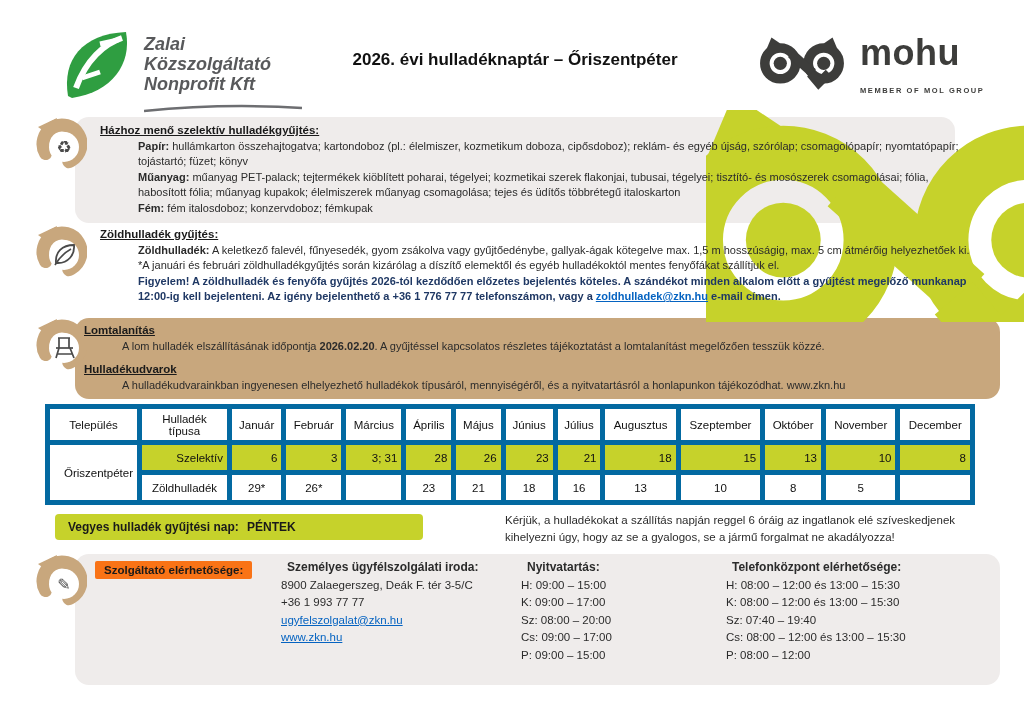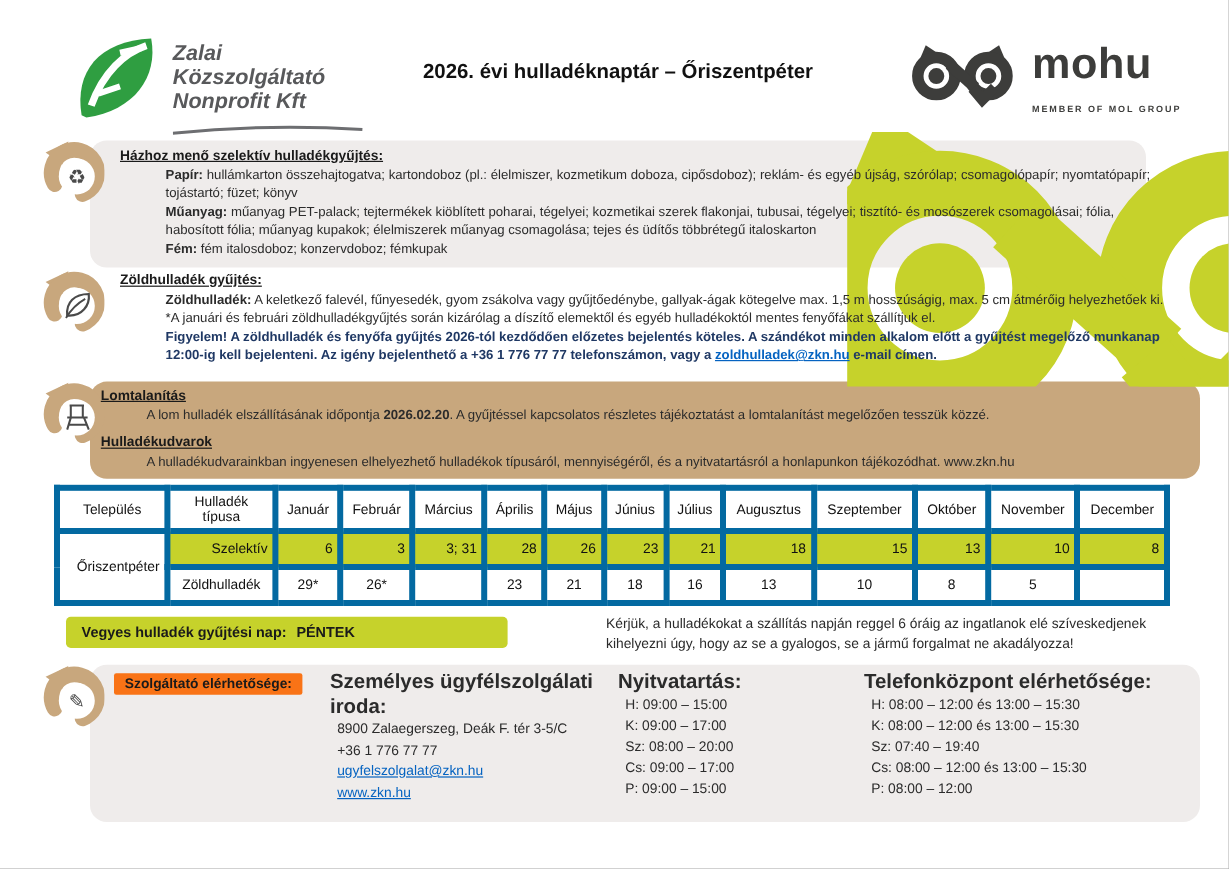--- a/index.html
+++ b/index.html
@@ -50,21 +50,21 @@
   .mixed-bar { position:absolute; left:55px; top:514px; width:368px; height:26px; background:#c6d22b;
                border-radius:4px; display:flex; align-items:center; z-index:2;
                font-weight:bold; font-size:12px; color:#1a1a1a; }
   .mixed-bar .lbl { padding-left:13px; width:192px; }
   
   .note { position:absolute; left:505px; top:512px; width:452px; font-size:11.5px; line-height:17px; z-index:2; }
   
   .contact-label { position:absolute; left:95px; top:561px; background:#f97316; border-radius:2px;
                    padding:3px 9px; font-weight:bold; font-size:11.5px; z-index:2; color:#1a1a1a; }
   .ccol { position:absolute; z-index:2; font-size:11.5px; line-height:17.5px; }
-  .ccol b { font-size:17px; }
+  .ccol b { font-size:12px;margin-left:12px; }
   .ccol .hrs { padding-left:6px; }
   .ccol-office { left:275px; top:559px; width:235px; }
   .ccol-open   { left:515px; top:559px; width:190px; }
   .ccol-call   { left:720px; top:559px; width:250px; }
 </style>
 </head>
 <body>
 
 <div id="page">
 
@@ -247,21 +247,21 @@
   <div class="note">
     <div>Kérjük, a hulladékokat a szállítás napján reggel 6 óráig az ingatlanok elé szíveskedjenek</div>
     <div>kihelyezni úgy, hogy az se a gyalogos, se a jármű forgalmat ne akadályozza!</div>
   </div>
 
   <div class="contact-label">Szolgáltató elérhetősége:</div>
 
   <div class="ccol ccol-office">
     <b>Személyes ügyfélszolgálati iroda:</b>
     <div class="hrs">8900 Zalaegerszeg, Deák F. tér 3-5/C</div>
-    <div class="hrs">+36 1 776 77 77</div>
+    <div class="hrs">+36 1 993 77 77</div>
     <div class="hrs"><a class="doclink" href="#">ugyfelszolgalat@zkn.hu</a></div>
     <div class="hrs"><a class="doclink" href="#">www.zkn.hu</a></div>
   </div>
 
   <div class="ccol ccol-open">
     <b>Nyitvatartás:</b>
     <div class="hrs">H: 09:00 – 15:00</div>
     <div class="hrs">K: 09:00 – 17:00</div>
     <div class="hrs">Sz: 08:00 – 20:00</div>
     <div class="hrs">Cs: 09:00 – 17:00</div>

